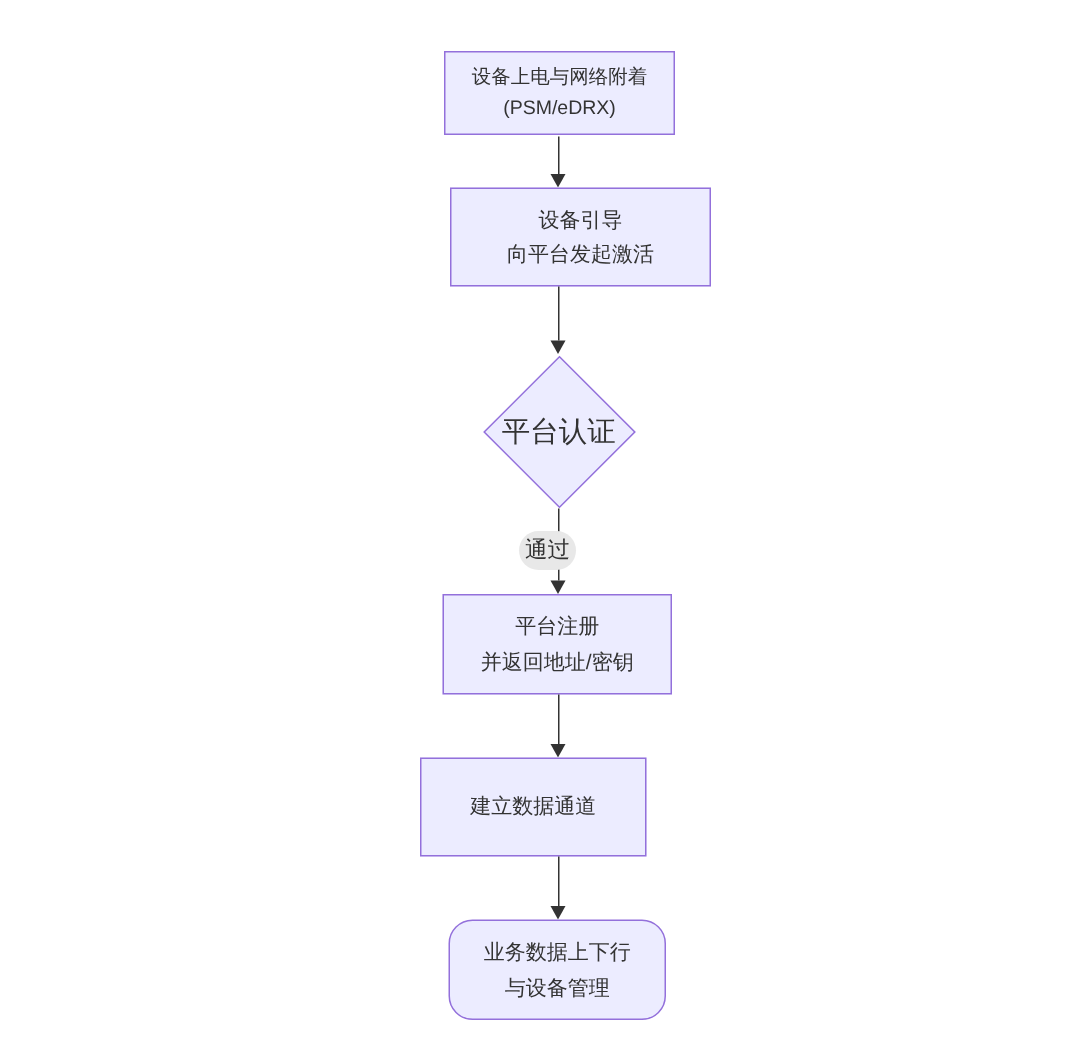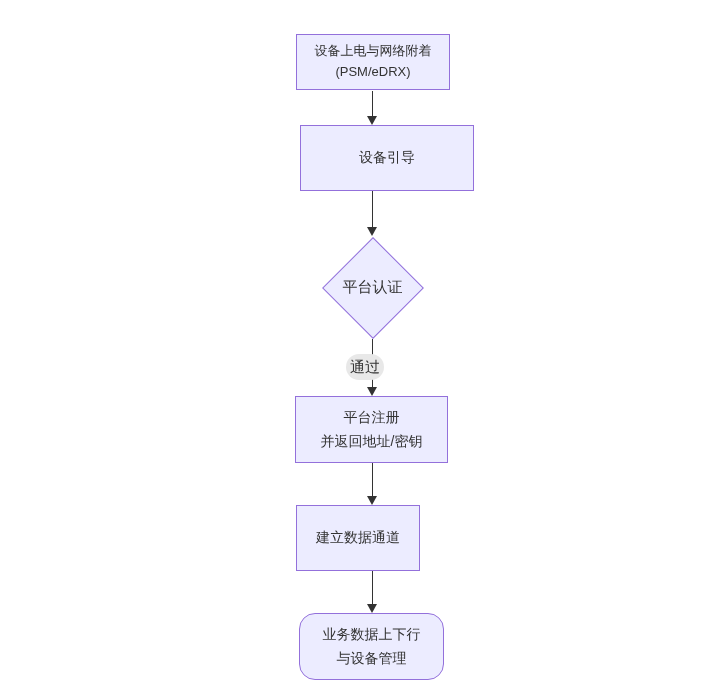--- a/index.html
+++ b/index.html
@@ -72,21 +72,21 @@
   .diamond-label {
     position: absolute;
     left: 0;
     top: 0;
     width: 100%;
     height: 100%;
     display: flex;
     align-items: center;
     justify-content: center;
     color: var(--text-color);
-    font-size: 15px;
+    font-size: 19px;
   }
   .edge-label {
     position: absolute;
     left: 346px;
     top: 341px;
     background: var(--edge-label-bg);
     color: var(--text-color);
     font-size: 15px;
     line-height: 1;
     padding: 5px 4px 6px 4px;
@@ -102,20 +102,21 @@
   <div class="node small-font" style="left:296px; top:21px; width:154px; height:56px;">
     <div>设备上电与网络附着</div>
     <div>(PSM/eDRX)</div>
   </div>
 
   <div class="edge-line" style="top:78px; height:25px;"></div>
   <div class="arrowhead" style="top:103px;"></div>
 
   <div class="node" style="left:300px; top:112px; width:174px; height:66px;">
     <div>设备引导</div>
+    <div>向平台发起激活</div>
   </div>
 
   <div class="edge-line" style="top:178px; height:36px;"></div>
   <div class="arrowhead" style="top:214px;"></div>
 
   <div class="diamond-wrap">
     <div class="diamond-shape"></div>
     <div class="diamond-label">平台认证</div>
   </div>
 
@@ -124,21 +125,21 @@
   <div class="edge-label">通过</div>
 
   <div class="node" style="left:295px; top:383px; width:153px; height:67px;">
     <div>平台注册</div>
     <div>并返回地址/密钥</div>
   </div>
 
   <div class="edge-line" style="top:450px; height:33px;"></div>
   <div class="arrowhead" style="top:483px;"></div>
 
-  <div class="node" style="left:296px; top:492px; width:124px; height:66px;">
+  <div class="node" style="left:280px; top:492px; width:151px; height:66px;">
     <div>建立数据通道</div>
   </div>
 
   <div class="edge-line" style="top:558px; height:33px;"></div>
   <div class="arrowhead" style="top:591px;"></div>
 
   <div class="node" style="left:299px; top:600px; width:145px; height:67px;border-radius:16px;">
     <div>业务数据上下行</div>
     <div>与设备管理</div>
   </div>

